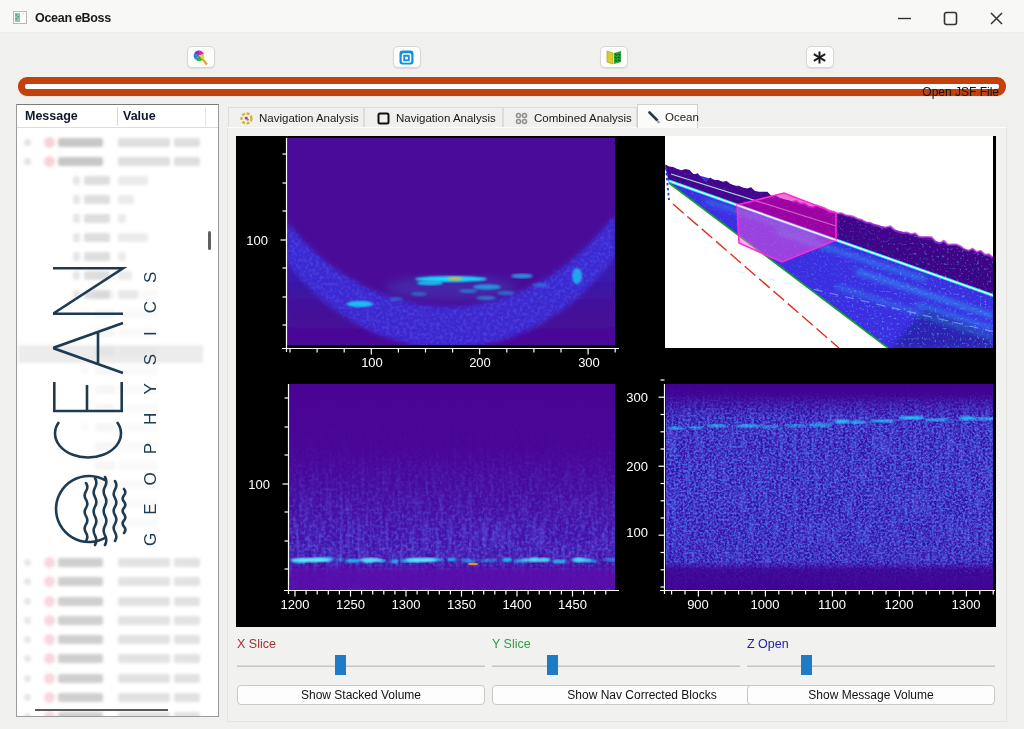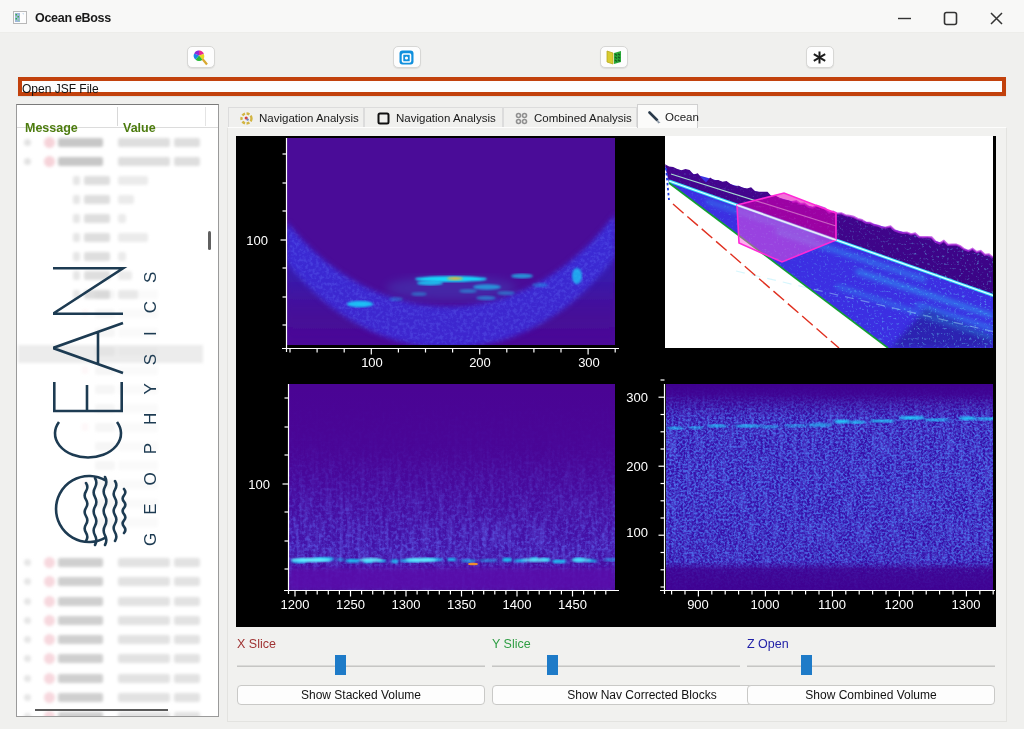--- a/index.html
+++ b/index.html
@@ -4,27 +4,27 @@
 * { margin:0; padding:0; box-sizing:border-box; }
 html,body { width:1024px; height:729px; overflow:hidden; background:#f0f0ee;
   font-family:"Liberation Sans", sans-serif; position:relative; }
 .abs { position:absolute; }
 .titlebar { left:0; top:0; width:1024px; height:33px; background:#f8f8f7; border-bottom:1px solid #ededea; }
 .title-ico { left:13px; top:11px; width:14px; height:13px; }
 .title-txt { left:35px; top:11px; font-size:12.5px; font-weight:700; color:#191919; letter-spacing:-0.3px;}
 .winbtn { top:11px; width:15px; height:15px; }
 .iconbtn { top:46px; width:28px; height:22px; background:#fdfdfd; border:1px solid #d7d7d5; border-radius:5px;
   box-shadow:0 1px 1px rgba(0,0,0,0.08); }
-.openbtn { left:18px; top:77px; width:988px; height:19px; background:#fdfdfd; border:4px solid #c2410c; border-radius:0;
-  text-align:left; font-size:12px; color:#111; line-height:17px; box-shadow:0 1px 1px rgba(0,0,0,0.06);}
+.openbtn { left:18px; top:77px; width:988px; height:19px; background:#fdfdfd; border:7px solid #c2410c; border-radius:9px;
+  text-align:right; font-size:12px; color:#111; line-height:17px; box-shadow:0 1px 1px rgba(0,0,0,0.06);}
 .leftpanel { left:16px; top:104px; width:203px; height:613px; background:#fff; border:1px solid #9a9a9a; border-top-color:#7a7a7a; overflow:hidden; }
 .lp-head { position:absolute; left:0; top:0; width:100%; height:23px; background:#fff; border-bottom:1px solid #dcdcdc; }
 .lp-head .sep { position:absolute; left:100px; top:2px; width:1px; height:19px; background:#d8d8d8; }
 .lp-head .sep2 { position:absolute; left:188px; top:2px; width:1px; height:19px; background:#e4e4e4; }
-.lp-head span { position:absolute; top:16px; font-size:12.5px; font-weight:700; color:#4d7c0f; }
+.lp-head span { position:absolute; top:4px; font-size:12.5px; font-weight:700; color:#0f172a; }
 .rowswrap { position:absolute; left:0; top:23px; width:100%; height:590px; filter:blur(1.6px); }
 .row { position:absolute; left:0; width:100%; height:19px; }
 .dot { position:absolute; width:7px; height:7px; border-radius:50%; background:#d9d9d9; }
 .pink { position:absolute; width:11px; height:11px; border-radius:50%; background:#f3c4cc; }
 .bar { position:absolute; height:9px; border-radius:2px; }
 .g1 { background:#b5b5b5; }
 .g2 { background:#d3d3d3; }
 .g3 { background:#c8c8c8; }
 .selband { position:absolute; left:1px; top:217px; width:185px; height:18px; background:#ececec; }
 .vsb { position:absolute; left:191px; top:126px; width:3px; height:19px; background:#606060; border-radius:2px;}
@@ -677,13 +677,13 @@
   <div class="slicelbl" style="left:264px;color:#2f9e44">Y Slice</div>
   <div class="slicelbl" style="left:519px;color:#2222a8">Z Open</div>
   <div class="track" style="left:9px;width:248px"></div>
   <div class="track" style="left:264px;width:248px"></div>
   <div class="track" style="left:519px;width:248px"></div>
   <div class="thumb" style="left:107px"></div>
   <div class="thumb" style="left:319px"></div>
   <div class="thumb" style="left:573px"></div>
   <div class="volbtn" style="left:9px;width:248px">Show Stacked Volume</div>
   <div class="volbtn" style="left:264px;width:300px">Show Nav Corrected Blocks</div>
-  <div class="volbtn" style="left:519px;width:248px">Show Combined Volume</div>
+  <div class="volbtn" style="left:519px;width:248px">Show Message Volume</div>
 </div>
 </body></html>

